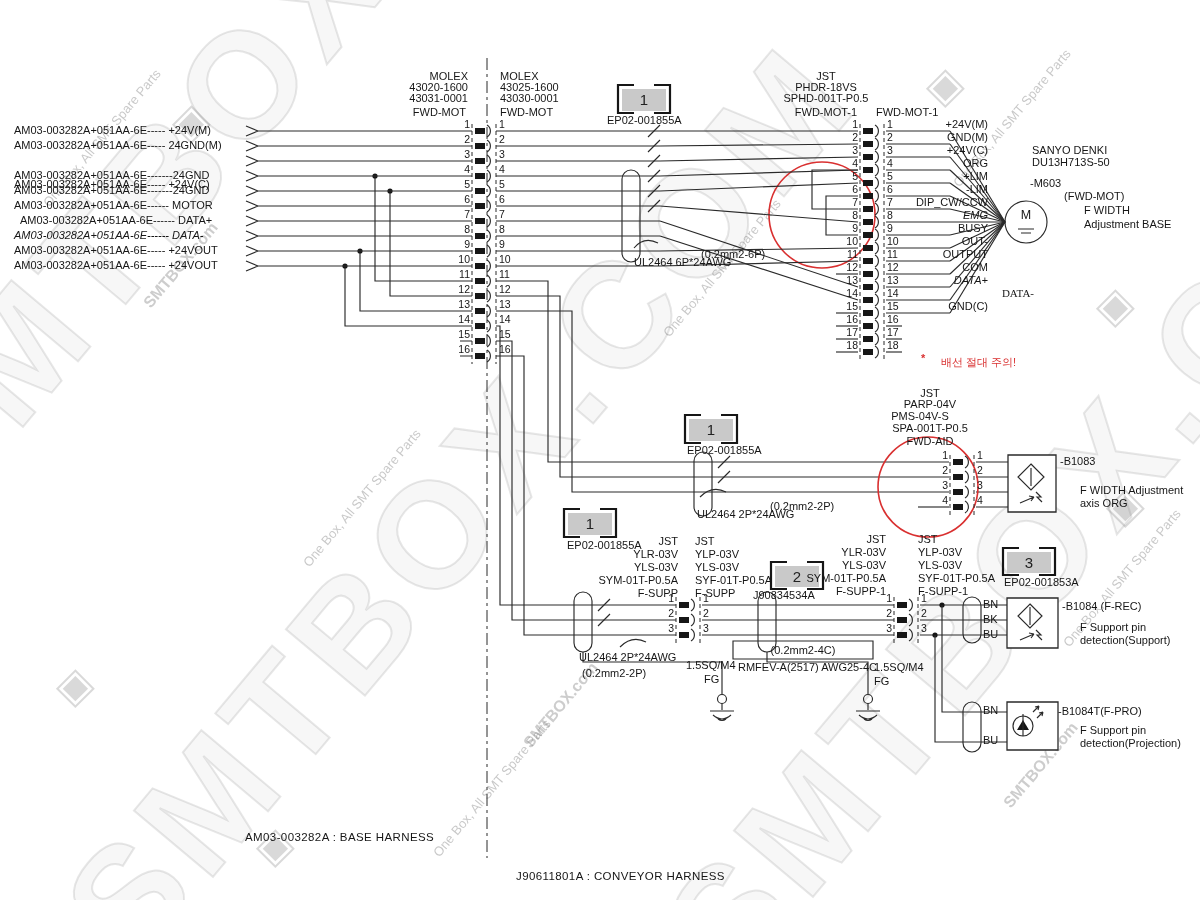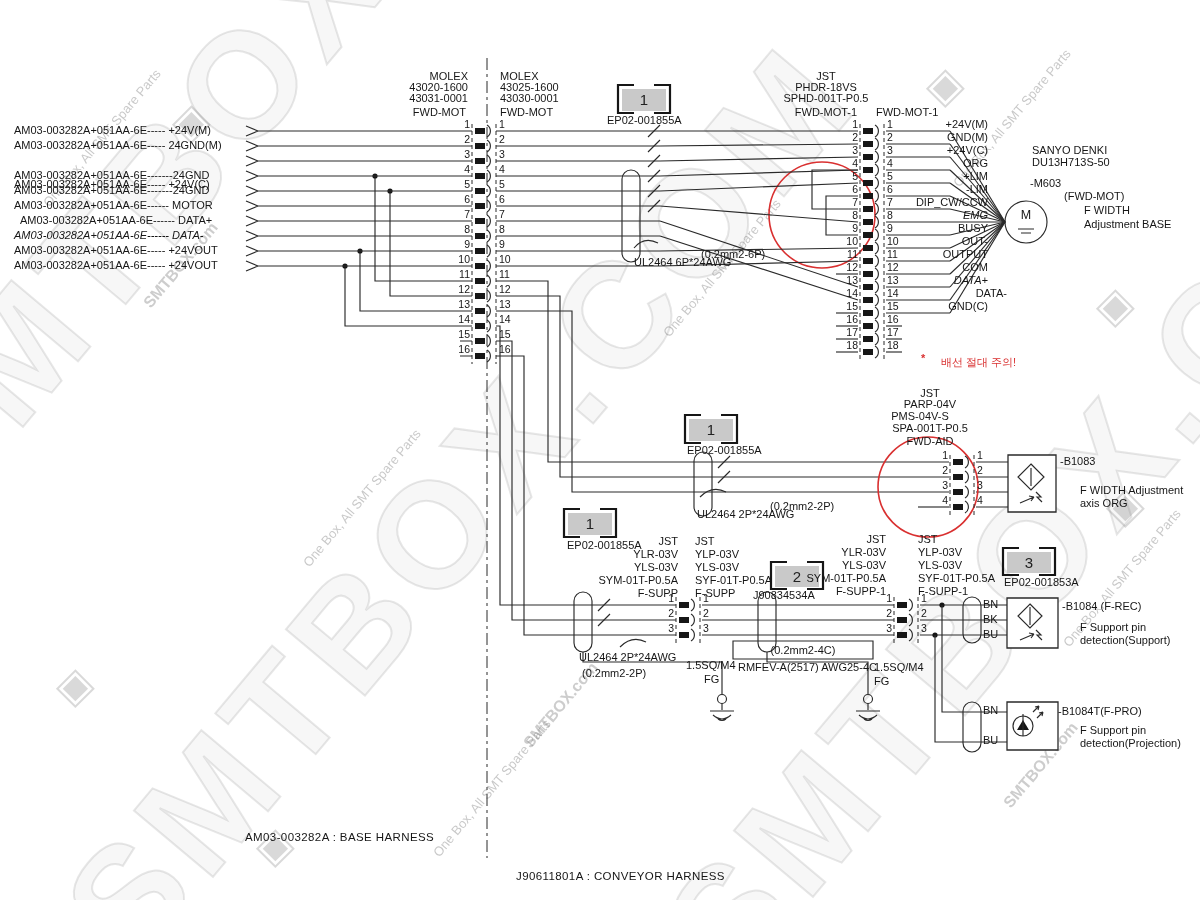--- a/index.html
+++ b/index.html
@@ -527,21 +527,21 @@
     <div class="t r" style="left: 903px; top: 157px; width: 85px;">ORG</div>
     <div class="t r" style="left: 903px; top: 170px; width: 85px;">+LIM</div>
     <div class="t r" style="left: 903px; top: 183px; width: 85px;">-LIM</div>
     <div class="t r" style="left: 903px; top: 196px; width: 85px;">DIP_CW/CCW</div>
     <div class="t r" style="left: 903px; top: 209px; width: 85px; font-style: italic;">EMG</div>
     <div class="t r" style="left: 903px; top: 222px; width: 85px;">BUSY</div>
     <div class="t r" style="left: 903px; top: 235px; width: 85px;">OUT-</div>
     <div class="t r" style="left: 903px; top: 248px; width: 85px;">OUTPUT</div>
     <div class="t r" style="left: 903px; top: 261px; width: 85px;">COM</div>
     <div class="t r" style="left: 903px; top: 274px; width: 85px; font-style: italic;">DATA+</div>
-    <div class="t r" style="left: 922px; top: 287px; width: 85px;">DATA-</div>
+    <div class="t r" style="left: 949px; top: 287px; width: 85px; font-family: Liberation Serif, serif;">DATA-</div>
     <div class="t r" style="left: 903px; top: 300px; width: 85px;">GND(C)</div>
     <div class="t " style="left: 983px; top: 598px; width: 22px;">BN</div>
     <div class="t " style="left: 983px; top: 613px; width: 22px;">BK</div>
     <div class="t " style="left: 983px; top: 628px; width: 22px;">BU</div>
     <div class="t " style="left: 983px; top: 704px; width: 22px;">BN</div>
     <div class="t " style="left: 983px; top: 734px; width: 22px;">BU</div>
 
 </div>
 
 </body></html>

